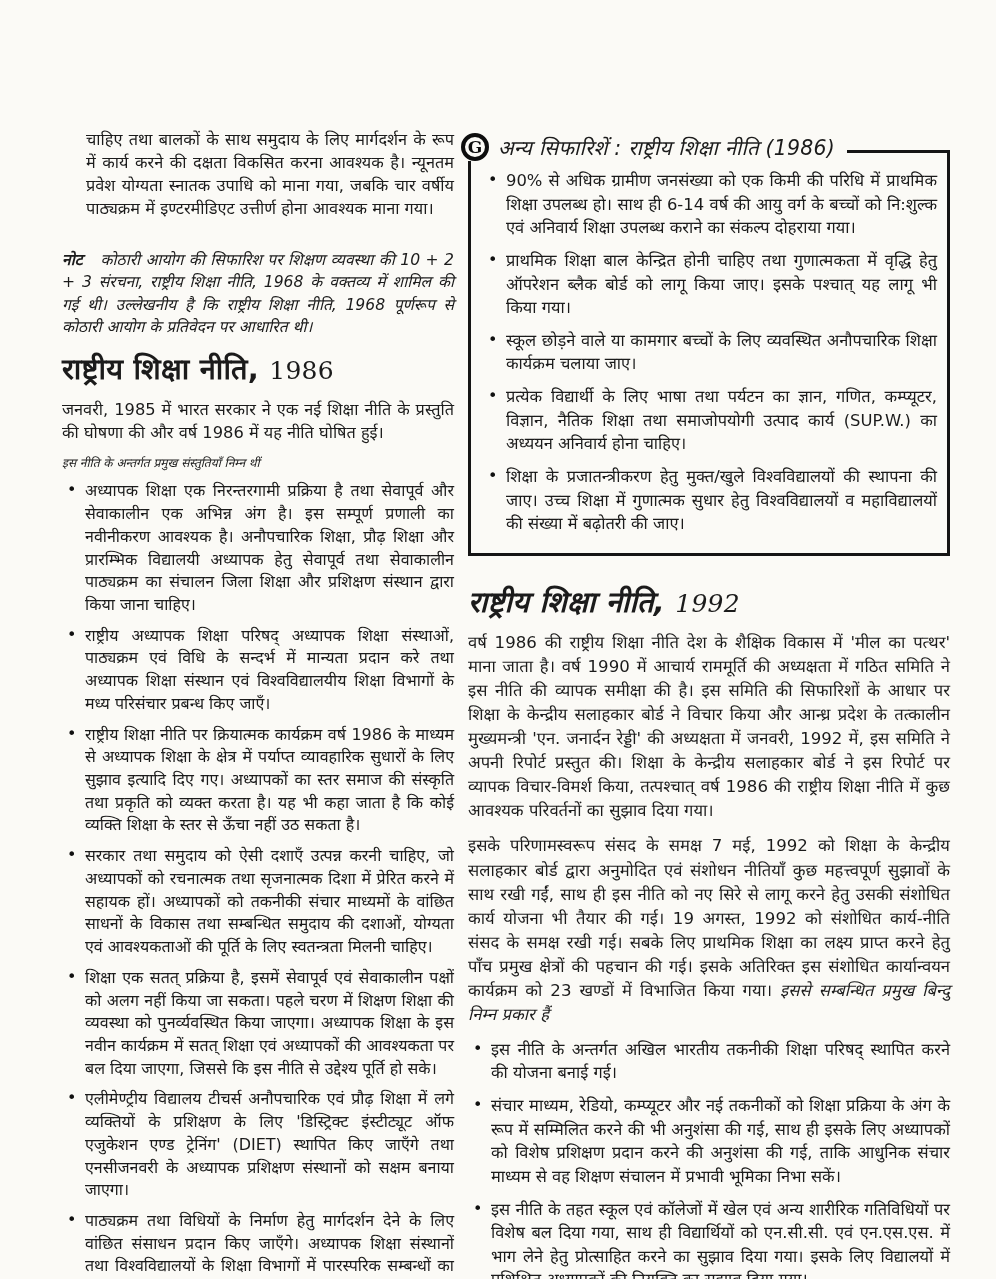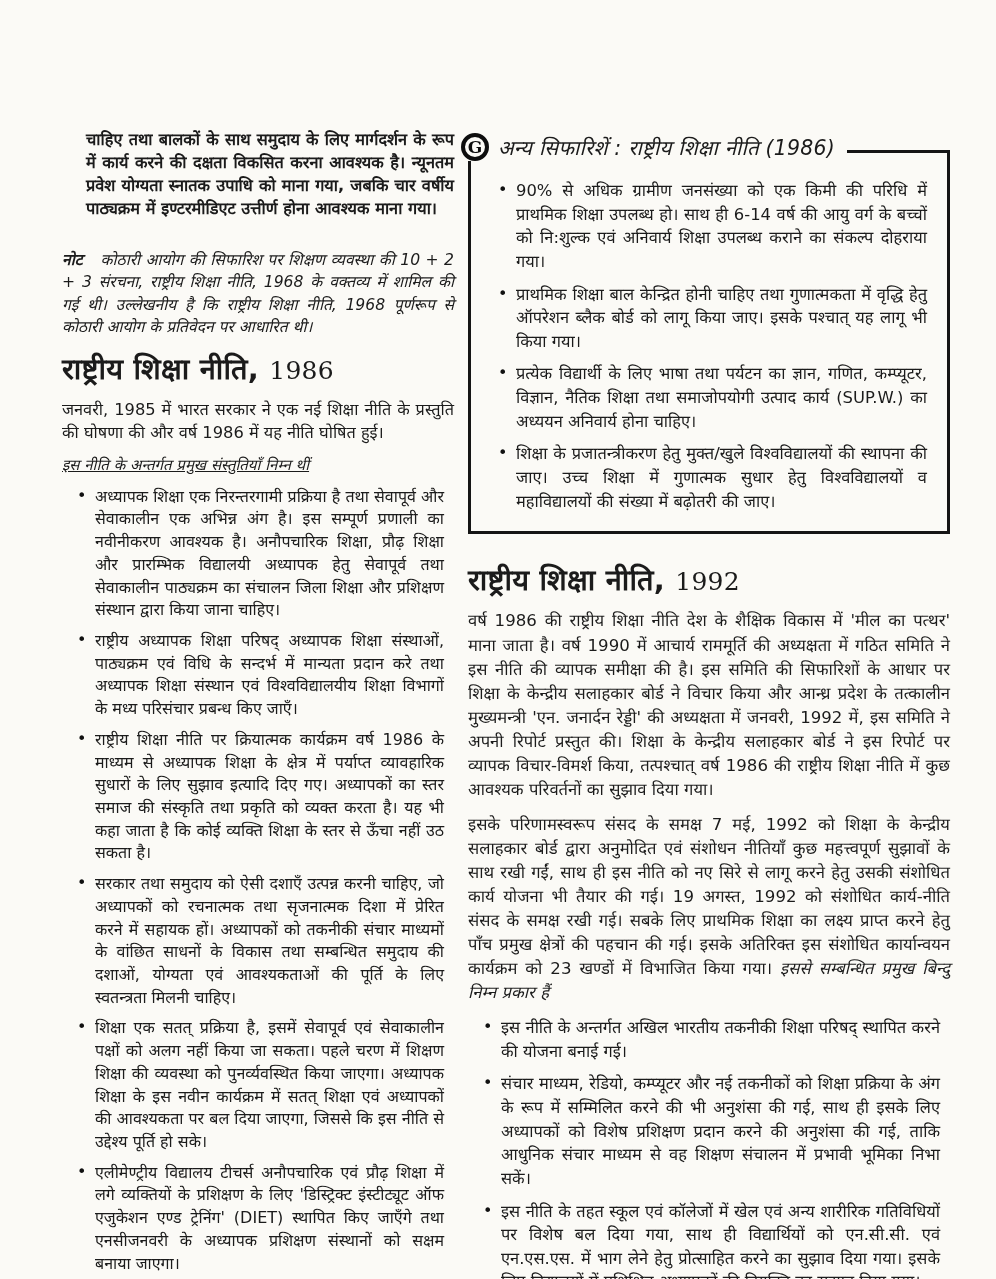--- a/index.html
+++ b/index.html
@@ -26,21 +26,21 @@
   }
   .col-left  { width: 392px; flex: 0 0 392px; }
   .col-right { width: 482px; flex: 0 0 482px; }
 
   .body-text {
     font-size: 16.3px;
     line-height: 1.42;
     text-align: justify;
     margin: 0 0 10px 0;
   }
-  .intro-para { padding-left: 24px; margin-bottom: 28px; font-weight: bold; }
+  .intro-para { padding-left: 24px; margin-bottom: 28px; }
 
   .note {
     font-size: 15.6px;
     font-style: italic;
     line-height: 1.45;
     text-align: justify;
     margin: 4px 0 14px 0;
   }
   .note-label {
     font-weight: 700;
@@ -55,29 +55,28 @@
     letter-spacing: 0.2px;
   }
   .heading-year {
     font-weight: 400;
     font-size: 25px;
     font-family: "DejaVu Serif", serif;
   }
 
   .lead-in {
     font-style: italic;
-    font-size: 15px;
+    font-size: 12px;
     line-height: 1.4;
     margin: 2px 0 9px 0;
-    text-decoration: underline;
   }
 
   ul.bullets {
     list-style: none;
-    margin: 10px;
+    margin: 0;
     padding: 0;
   }
   ul.bullets li {
     position: relative;
     padding-left: 23px;
     margin-bottom: 8px;
     font-size: 16px;
     line-height: 1.42;
     text-align: justify;
   }
@@ -128,21 +127,21 @@
     font-weight: 400;
     font-style: italic;
     white-space: nowrap;
     letter-spacing: 0.2px;
   }
   .reco-box ul.bullets li {
     font-size: 16.1px;
     margin-bottom: 7px;
   }
 
-  .col-right .section-heading { margin-top: 16px; }
+  .col-right .section-heading { margin-top: 16px; font-style: italic; }
   .para-1992 { font-size: 16.6px; line-height: 1.45; margin-bottom: 11px; }
   .italic-tail { font-style: italic; }
   .col-right ul.bullets li { font-size: 16.4px; line-height: 1.44; margin-bottom: 9px; }
 </style>
 </head>
 <body>
 
 <div class="page">
 
   <div class="col-left">
@@ -176,20 +175,21 @@
   <div class="col-right">
 
     <div class="reco-box">
       <div class="box-title-row">
         <span class="circle-icon">G</span>
         <span class="box-title">अन्य सिफारिशें : राष्ट्रीय शिक्षा नीति (1986)</span>
       </div>
       <ul class="bullets">
         <li>90% से अधिक ग्रामीण जनसंख्या को एक किमी की परिधि में प्राथमिक शिक्षा उपलब्ध हो। साथ ही 6-14 वर्ष की आयु वर्ग के बच्चों को नि:शुल्क एवं अनिवार्य शिक्षा उपलब्ध कराने का संकल्प दोहराया गया।</li>
         <li>प्राथमिक शिक्षा बाल केन्द्रित होनी चाहिए तथा गुणात्मकता में वृद्धि हेतु ऑपरेशन ब्लैक बोर्ड को लागू किया जाए। इसके पश्चात् यह लागू भी किया गया।</li>
+        <li>स्कूल छोड़ने वाले या कामगार बच्चों के लिए व्यवस्थित अनौपचारिक शिक्षा कार्यक्रम चलाया जाए।</li>
         <li>प्रत्येक विद्यार्थी के लिए भाषा तथा पर्यटन का ज्ञान, गणित, कम्प्यूटर, विज्ञान, नैतिक शिक्षा तथा समाजोपयोगी उत्पाद कार्य (SUP.W.) का अध्ययन अनिवार्य होना चाहिए।</li>
         <li>शिक्षा के प्रजातन्त्रीकरण हेतु मुक्त/खुले विश्वविद्यालयों की स्थापना की जाए। उच्च शिक्षा में गुणात्मक सुधार हेतु विश्वविद्यालयों व महाविद्यालयों की संख्या में बढ़ोतरी की जाए।</li>
       </ul>
     </div>
 
     <h1 class="section-heading">
       <span>राष्ट्रीय शिक्षा नीति,</span>
       <span class="heading-year">1992</span>
     </h1>
 

